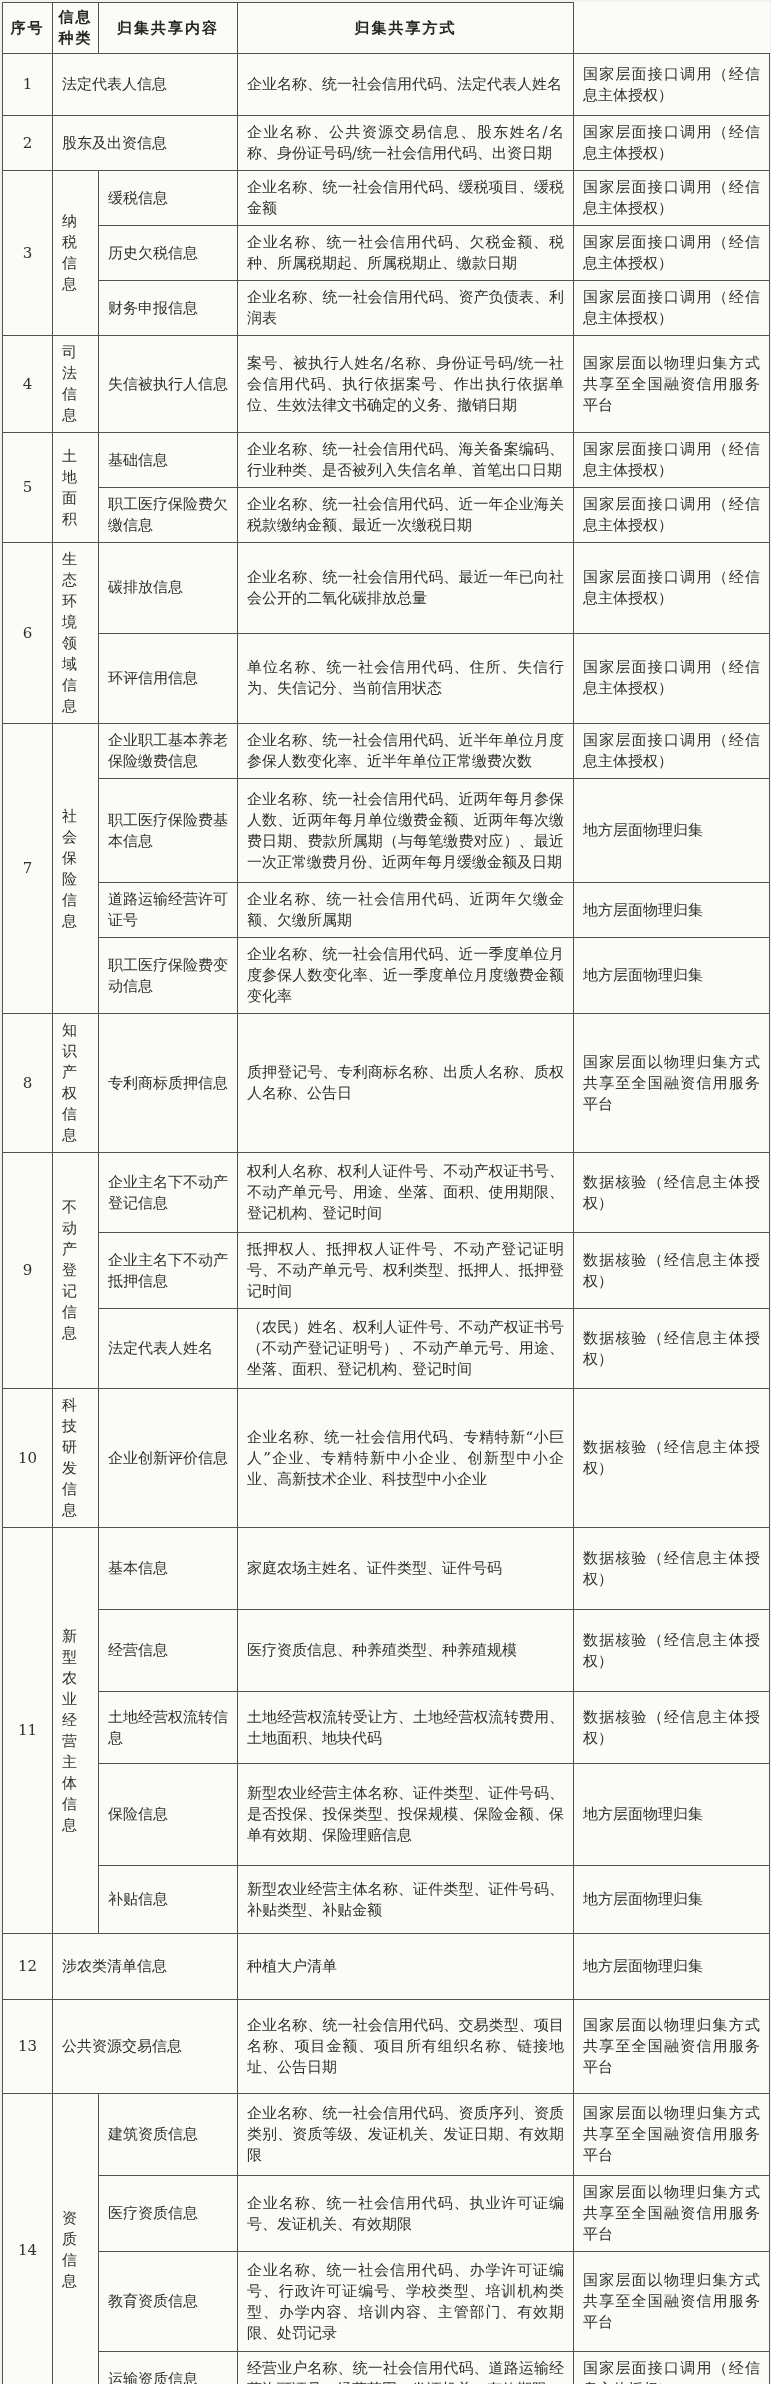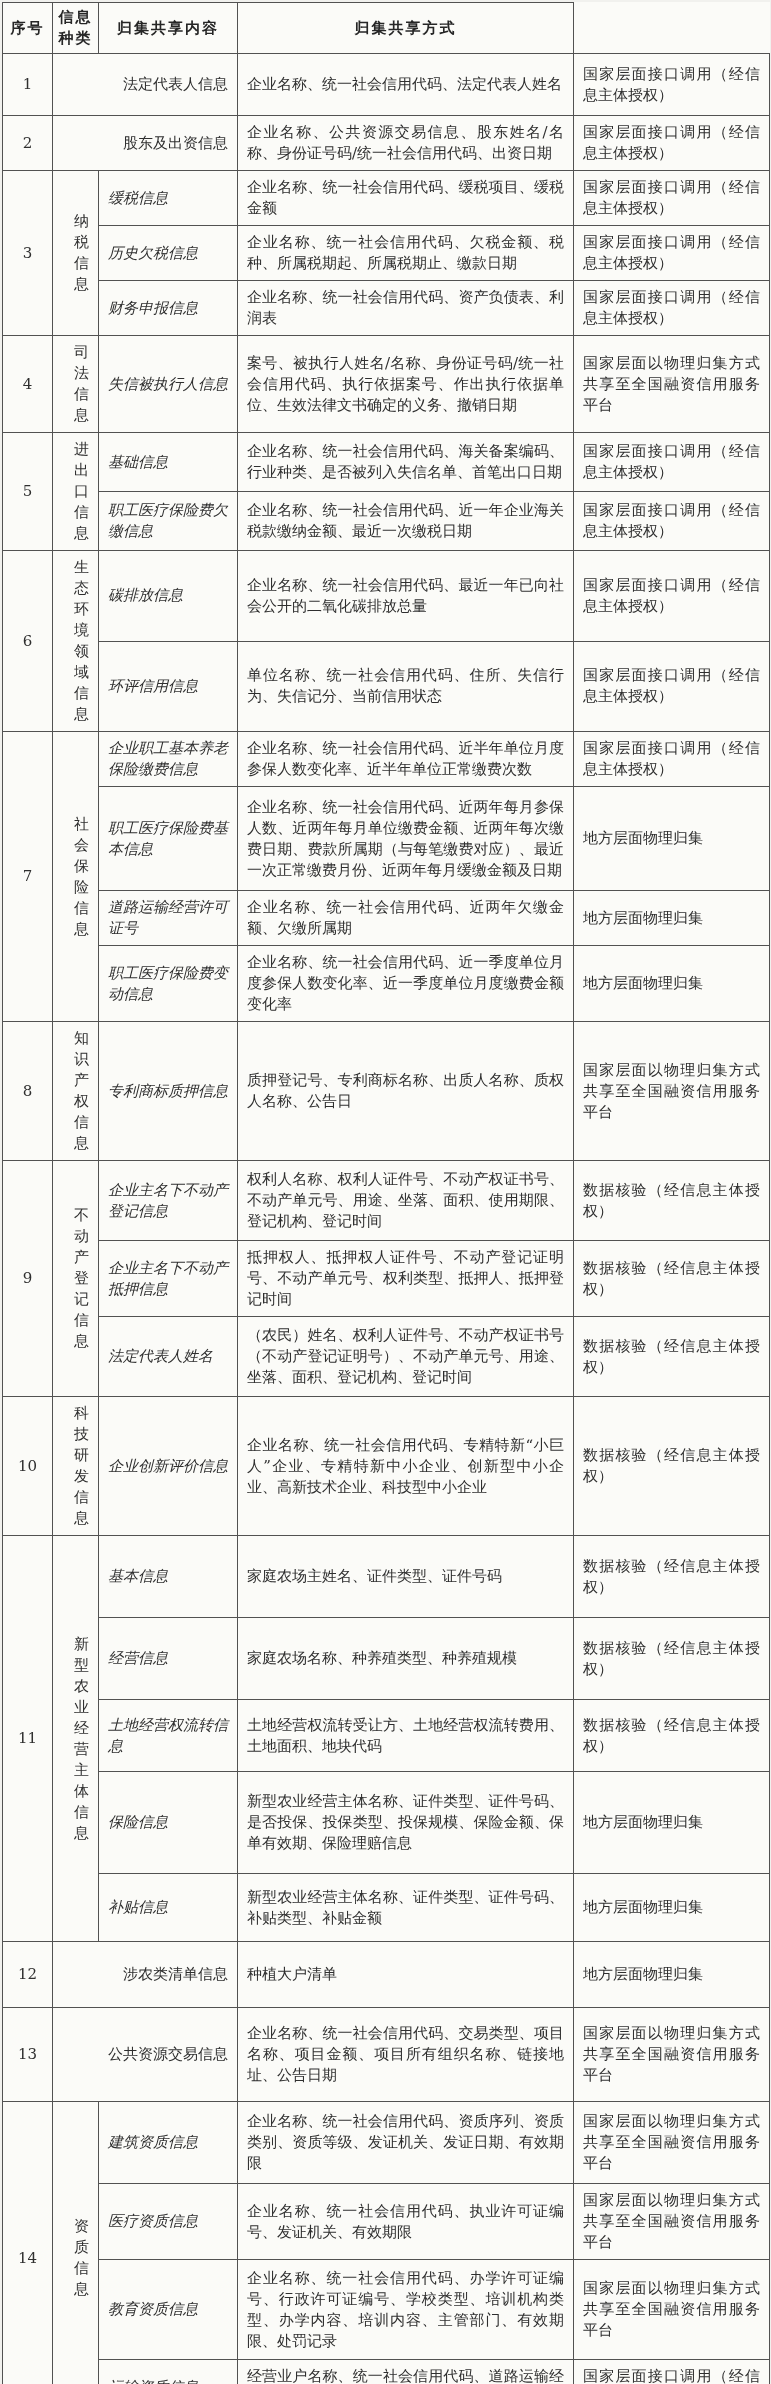--- a/index.html
+++ b/index.html
@@ -37,28 +37,27 @@
     letter-spacing: 2px;
     height: 34px;
     padding: 4px 2px;
     color: #262626;
   }
   td.seq {
     text-align: center;
     padding: 6px 2px;
   }
   td.cat {
-    text-align: right;
+    text-align: left;
     padding: 6px 5px;
     line-height: 23px;
   }
   td.sub {
     text-align: justify;
     padding: 6px 8px;
-    font-style: italic;
   }
   td.content {
     text-align: justify;
   }
   td.method {
     text-align: justify;
     padding: 6px 8px;
   }
 </style>
 </head>
@@ -113,21 +112,21 @@
         </tr>
         <tr>
           <td class="seq">4</td>
           <td class="cat">司法信息</td>
           <td class="sub">失信被执行人信息</td>
           <td class="content">案号、被执行人姓名/名称、身份证号码/统一社会信用代码、执行依据案号、作出执行依据单位、生效法律文书确定的义务、撤销日期</td>
           <td class="method">国家层面以物理归集方式共享至全国融资信用服务平台</td>
         </tr>
         <tr>
           <td class="seq" rowspan="2">5</td>
-          <td class="cat" rowspan="2">进出口信息</td>
+          <td class="cat" rowspan="2">土地面积</td>
           <td class="sub">基础信息</td>
           <td class="content">企业名称、统一社会信用代码、海关备案编码、行业种类、是否被列入失信名单、首笔出口日期</td>
           <td class="method">国家层面接口调用（经信息主体授权）</td>
         </tr>
         <tr>
           <td class="sub">职工医疗保险费欠缴信息</td>
           <td class="content">企业名称、统一社会信用代码、近一年企业海关税款缴纳金额、最近一次缴税日期</td>
           <td class="method">国家层面接口调用（经信息主体授权）</td>
         </tr>
         <tr>
@@ -197,21 +196,21 @@
         </tr>
         <tr style="height: 82px;">
           <td class="seq" rowspan="5">11</td>
           <td class="cat" rowspan="5">新型农业经营主体信息</td>
           <td class="sub">基本信息</td>
           <td class="content">家庭农场主姓名、证件类型、证件号码</td>
           <td class="method">数据核验（经信息主体授权）</td>
         </tr>
         <tr style="height: 82px;">
           <td class="sub">经营信息</td>
-          <td class="content">家庭农场名称、种养殖类型、种养殖规模</td>
+          <td class="content">医疗资质信息、种养殖类型、种养殖规模</td>
           <td class="method">数据核验（经信息主体授权）</td>
         </tr>
         <tr style="height: 72px;">
           <td class="sub">土地经营权流转信息</td>
           <td class="content">土地经营权流转受让方、土地经营权流转费用、土地面积、地块代码</td>
           <td class="method">数据核验（经信息主体授权）</td>
         </tr>
         <tr style="height: 102px;">
           <td class="sub">保险信息</td>
           <td class="content">新型农业经营主体名称、证件类型、证件号码、是否投保、投保类型、投保规模、保险金额、保单有效期、保险理赔信息</td>

